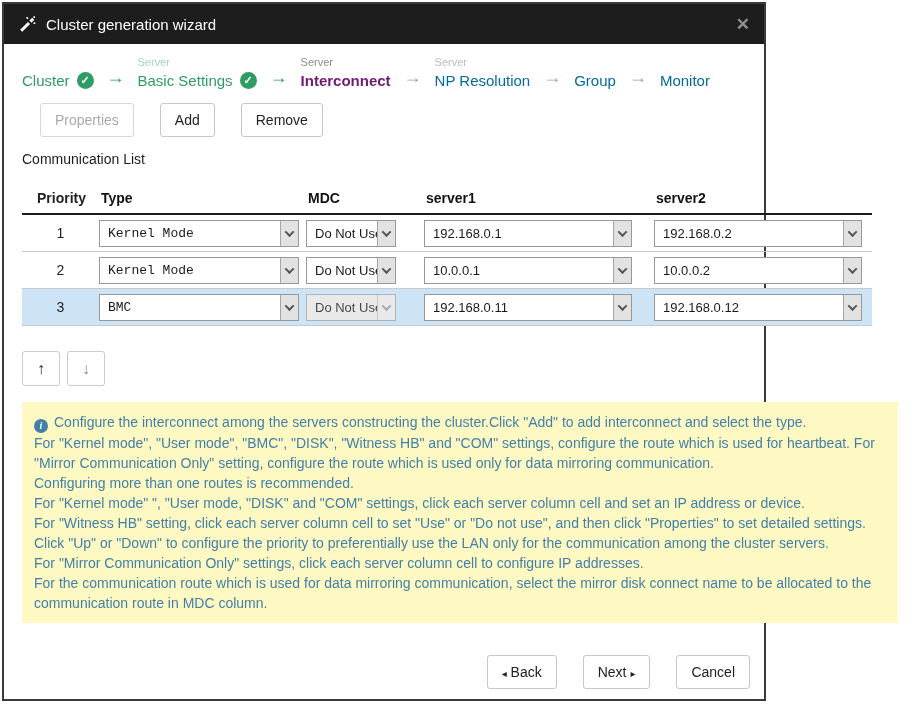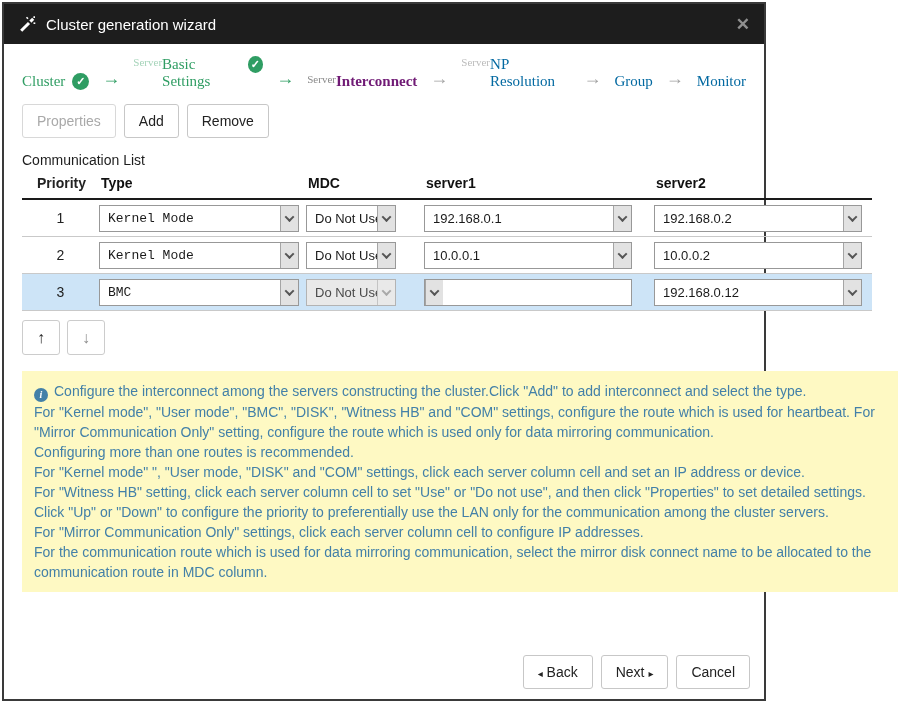--- a/index.html
+++ b/index.html
@@ -11,47 +11,47 @@
   
   .titlebar { height: 40px; background: #1d1d1d; color: #fff; display: flex;
     align-items: center; padding: 0 14px; }
   .titlebar .wand { margin-right: 9px; display: flex; }
   .titlebar .title { font-size: 15px; }
   .titlebar .close { margin-left: auto; color: #8f8f8f; font-size: 17px;
     font-weight: bold; cursor: pointer; line-height: 1; }
 
   
   .steps { display: flex; align-items: flex-end; gap: 13px; padding: 12px 18px 12px; }
-  .step { display: flex; flex-direction: row; font-family: Liberation Serif, serif; }
+  .step { display: flex; flex-direction: column; }
   .step .caption { font-size: 11px; height: 15px; margin-bottom: 1px; }
   .step .label-row { display: flex; align-items: flex-start; gap: 7px; }
   .step .label { font-size: 15px; }
   .step.done .label { color: #2f9d63; }
   .step.done .caption { color: #a6d4ba; }
   .step.current .label { color: #701a75; font-weight: bold; }
   .step.current .caption { color: #8b8b8b; }
   .step.upcoming .label { color: #0369a1; }
   .step.upcoming .caption { color: #bcbcbc; }
   .check { width: 17px; height: 17px; border-radius: 50%; background: #2f9d63;
     color: #fff; font-size: 11px; font-weight: bold; display: flex;
     align-items: center; justify-content: center; }
   .arrow { font-size: 18px; font-weight: bold; margin-bottom: 1px; }
   .arrow.green { color: #2f9d63; }
   .arrow.gray { color: #a3a3a3; }
 
   
   .btn { background: #fff; border: 1px solid #c7c7c7; border-radius: 3px;
     font-family: "Liberation Sans", sans-serif; font-size: 14px; color: #222;
-    padding: 8px 14px; cursor: pointer; }
+    padding: 8px 14px; cursor: pointer; margin-left: 18px; }
   .btn.disabled { color: #a9a9a9; border-color: #d8d8d8; }
   .toolbar { display: flex; gap: 8px; padding: 2px 18px 6px; }
 
   
   .list-title { font-size: 14px; color: #1d1d1d; padding: 8px 18px 7px; }
-  .table { margin: 0 18px; width: 850px; }
+  .table { margin: 16px 18px; width: 850px; }
   .grid { display: grid; grid-template-columns: 77px 207px 118px 230px 218px; }
   .thead { border-bottom: 2px solid #1a1a1a; padding-bottom: 7px;
     font-weight: bold; font-size: 14px; color: #111; }
   .thead .c-priority { text-align: center; }
   .thead .cell { padding-left: 2px; }
   .row { height: 37px; align-items: center; border-bottom: 1px solid #c9c9c9; }
   .row.selected { background: #cde4f7; }
   .c-priority { text-align: center; font-size: 14px; color: #222; }
 
   .sel { display: flex; align-items: stretch; height: 27px;
@@ -259,20 +259,21 @@
       <span>
           <span class="sel w-mdc disabled">
             <span class="val">Do Not Use</span>
             <span class="abtn">
               <span class="chev"></span>
             </span>
           </span>
         </span>
       <span>
           <span class="sel w-server">
+            <span class="val">192.168.0.11</span>
             <span class="abtn">
               <span class="chev"></span>
             </span>
           </span>
         </span>
       <span>
           <span class="sel w-server">
             <span class="val">192.168.0.12</span>
             <span class="abtn">
               <span class="chev"></span>

